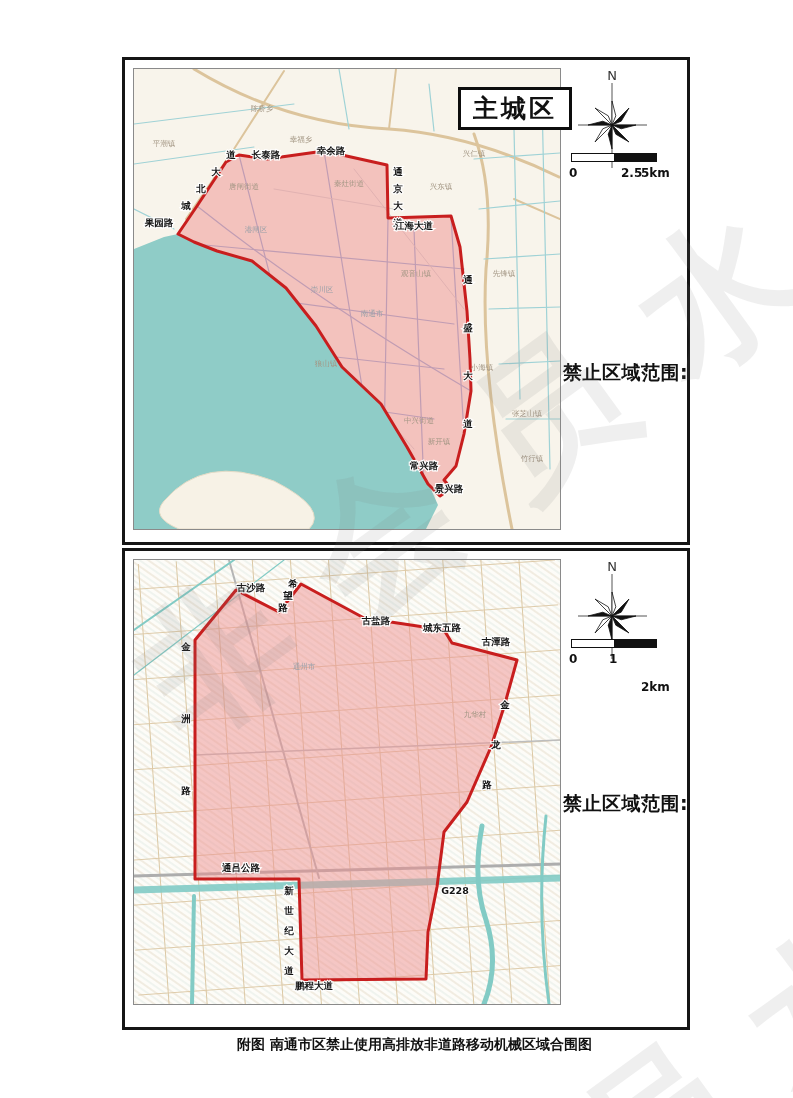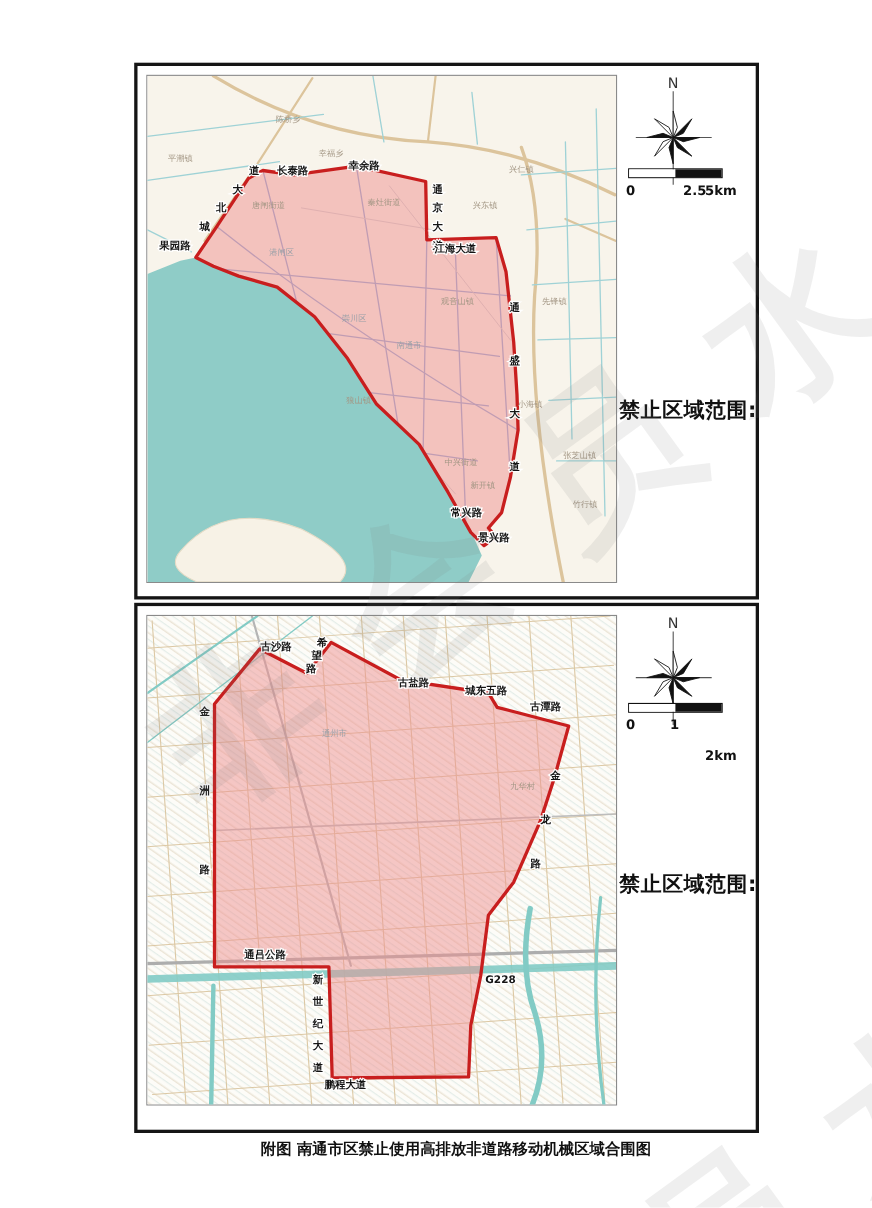--- a/index.html
+++ b/index.html
@@ -108,20 +108,21 @@
           <text class="rl" x="197" y="85">幸余路</text>
           <text class="rl v" x="264" y="106"><tspan x="264" y="106">通</tspan><tspan x="264" y="123">京</tspan><tspan x="264" y="140">大</tspan><tspan x="264" y="157">道</tspan></text>
           <text class="rl" x="280" y="160">江海大道</text>
           <text class="rl v" x="334" y="214"><tspan x="334" y="214">通</tspan><tspan x="334" y="262">盛</tspan><tspan x="334" y="310">大</tspan><tspan x="334" y="358">道</tspan></text>
           <text class="rl" x="290" y="400">常兴路</text>
           <text class="rl" x="315" y="423">景兴路</text>
         </g>
       </svg>
     </div>
 
+    <div class="title-box" style="left:333px;top:27px;">主城区</div>
 
     <div class="compass">
       <svg width="86" height="104" viewBox="0 0 86 104" xmlns="http://www.w3.org/2000/svg">
         <text x="35" y="12" font-size="13" fill="#333" text-anchor="middle">N</text>
         <line x1="35" y1="15" x2="35" y2="100" stroke="#555" stroke-width="1"></line>
         <line x1="1" y1="57" x2="70" y2="57" stroke="#555" stroke-width="1"></line>
         <g stroke="#111" stroke-width="0.8">
           <path d="M35,57 L35,33 L38.8,47.8 Z" fill="#fff"></path>
           <path d="M35,57 L52,40 L44.2,53.2 Z" fill="#111"></path>
           <path d="M35,57 L59,57 L44.2,60.8 Z" fill="#111"></path>

